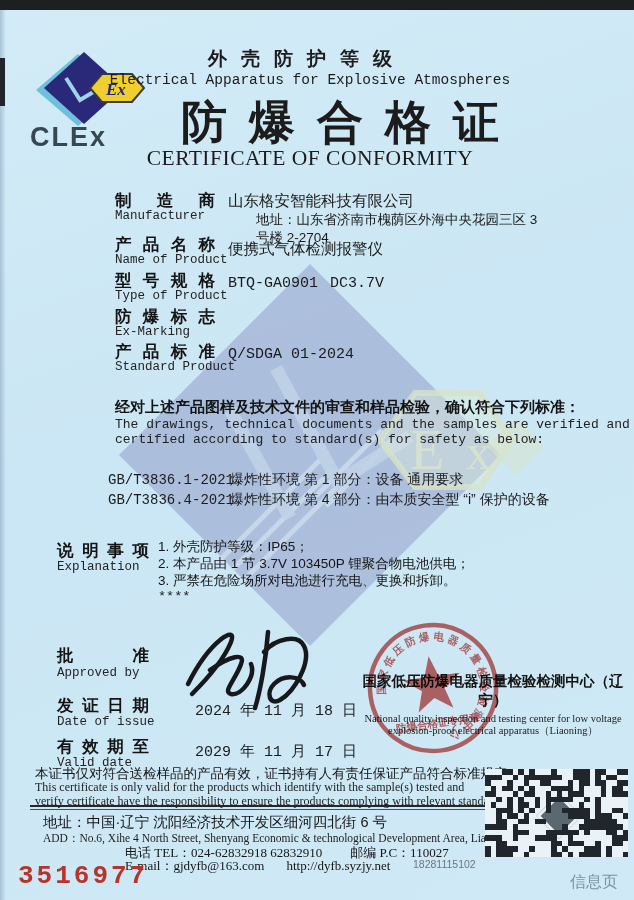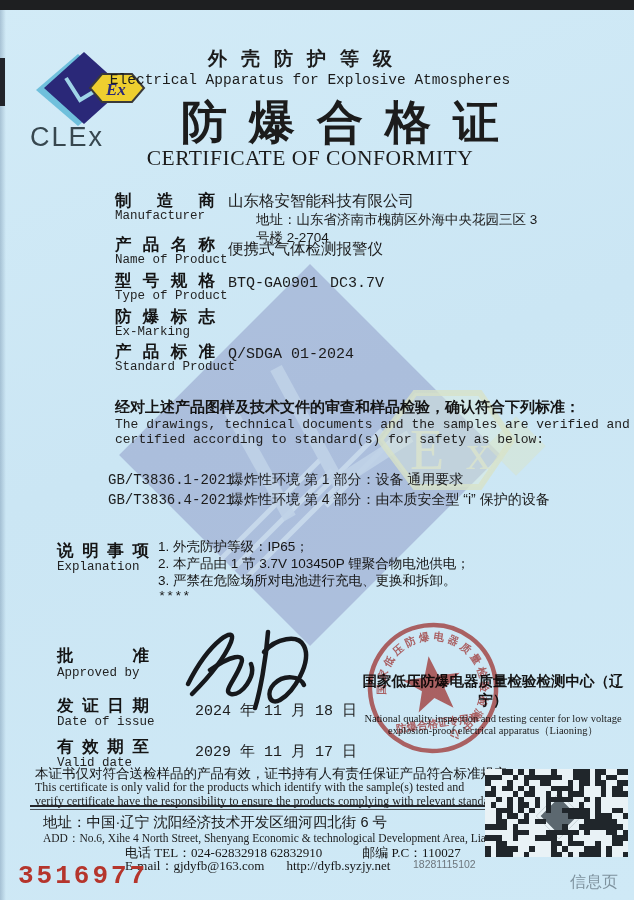--- a/index.html
+++ b/index.html
@@ -15,21 +15,21 @@
   .edge-top{left:0;top:0;width:634px;height:10px;background:#1e1f21;}
   .edge-mark{left:0;top:58px;width:5px;height:48px;background:#22242a;}
   .edge-left{left:0;top:10px;width:6px;height:890px;background:linear-gradient(90deg,rgba(90,120,150,.35),rgba(90,120,150,0));}
   
   .title-cn{left:150px;top:46px;width:300px;text-align:center;font-size:19px;font-weight:bold;letter-spacing:14px;text-indent:14px;}
   .title-en{left:60px;top:72px;width:500px;text-align:center;font-size:14.5px;}
   .cert-cn{left:70px;top:92px;width:540px;text-align:center;font-size:46px;font-weight:bold;letter-spacing:22px;text-indent:22px;}
   .cert-en{left:60px;top:146px;width:500px;text-align:center;font-size:21.5px;letter-spacing:.5px;}
   .certno{left:366px;top:173px;font-size:15px;font-weight:600;}
   .certno b{font-size:17px;font-family:"Liberation Sans",sans-serif;letter-spacing:.3px;}
-  .clex-word{left:30px;top:122px;font-size:27px;font-weight:normal;color:#37474f;letter-spacing:2px;}
+  .clex-word{left:30px;top:122px;font-size:27px;font-weight:bold;color:#37474f;letter-spacing:2px;}
   
   .frow{left:0;top:0;width:552px;height:44px;}
   .cnlabel{position:absolute;left:115px;top:0;width:100px;font-size:16.5px;font-weight:bold;text-align:justify;text-align-last:justify;color:#141414;}
   .enlabel{position:absolute;left:115px;top:19px;font-size:12.5px;color:#232323;font-family:"Liberation Mono","DejaVu Sans Mono",monospace;}
   .fvalue{position:absolute;left:228px;top:1px;font-size:15px;font-family:"Liberation Mono","DejaVu Sans Mono",monospace;color:#1b1b1b;}
   .fvalue2{position:absolute;left:256px;top:21px;font-size:13.5px;color:#1b1b1b;}
   .dcval{margin-left:12px;}
   
   .stmt-cn{left:115px;top:398px;font-size:15px;font-weight:bold;color:#141414;}
   .stmt-en{left:115px;top:417px;font-size:13px;line-height:15px;color:#222;}
@@ -45,21 +45,21 @@
   .org-cn{font-size:14.5px;font-weight:bold;color:#141414;}
   .org-en{font-size:10.5px;line-height:12px;color:#222;margin-top:3px;}
   .stamp{left:360px;top:615px;width:146px;height:146px;opacity:.8;mix-blend-mode:multiply;transform:rotate(-8deg);}
   
   .legal-cn{left:35px;top:765px;font-size:13.5px;color:#141414;}
   .legal-en{left:35px;top:781px;font-size:12px;line-height:13.5px;color:#222;}
   .divider{left:30px;top:805px;width:566px;height:2px;border-top:2.5px solid #24262a;border-bottom:1px solid #4a4f55;}
   .addr-cn{left:43px;top:813px;font-size:14.5px;color:#161616;}
   .addr-en{left:43px;top:831px;font-size:11.5px;color:#1d1d1d;}
   .tel-line{left:125px;top:844px;font-size:13px;color:#161616;}
-  .tel-line span{margin-left:40px;}
+  .tel-line span{margin-left:28px;}
   .email-line{left:125px;top:857px;font-size:13px;color:#161616;}
   .email-line span{margin-left:22px;}
   .phone-gray{left:413px;top:858px;font-size:10.5px;color:#6c757c;}
   .serial{left:18px;top:861px;font-size:26px;font-weight:bold;letter-spacing:3px;color:#b5352c;}
   .info-page{left:570px;top:872px;font-size:16px;color:#7e929e;}
   
   .qr{left:485px;top:769px;width:143px;height:88px;background:#e9f2f6;}
   .qr i{position:absolute;width:5.5px;height:5.5px;background:#20262b;}
   .qr .ctr{position:absolute;left:58px;top:31px;width:26px;height:26px;background:#5c6870;transform:rotate(45deg);border:3px solid #e9f2f6;}
   .wm{pointer-events:none;}

